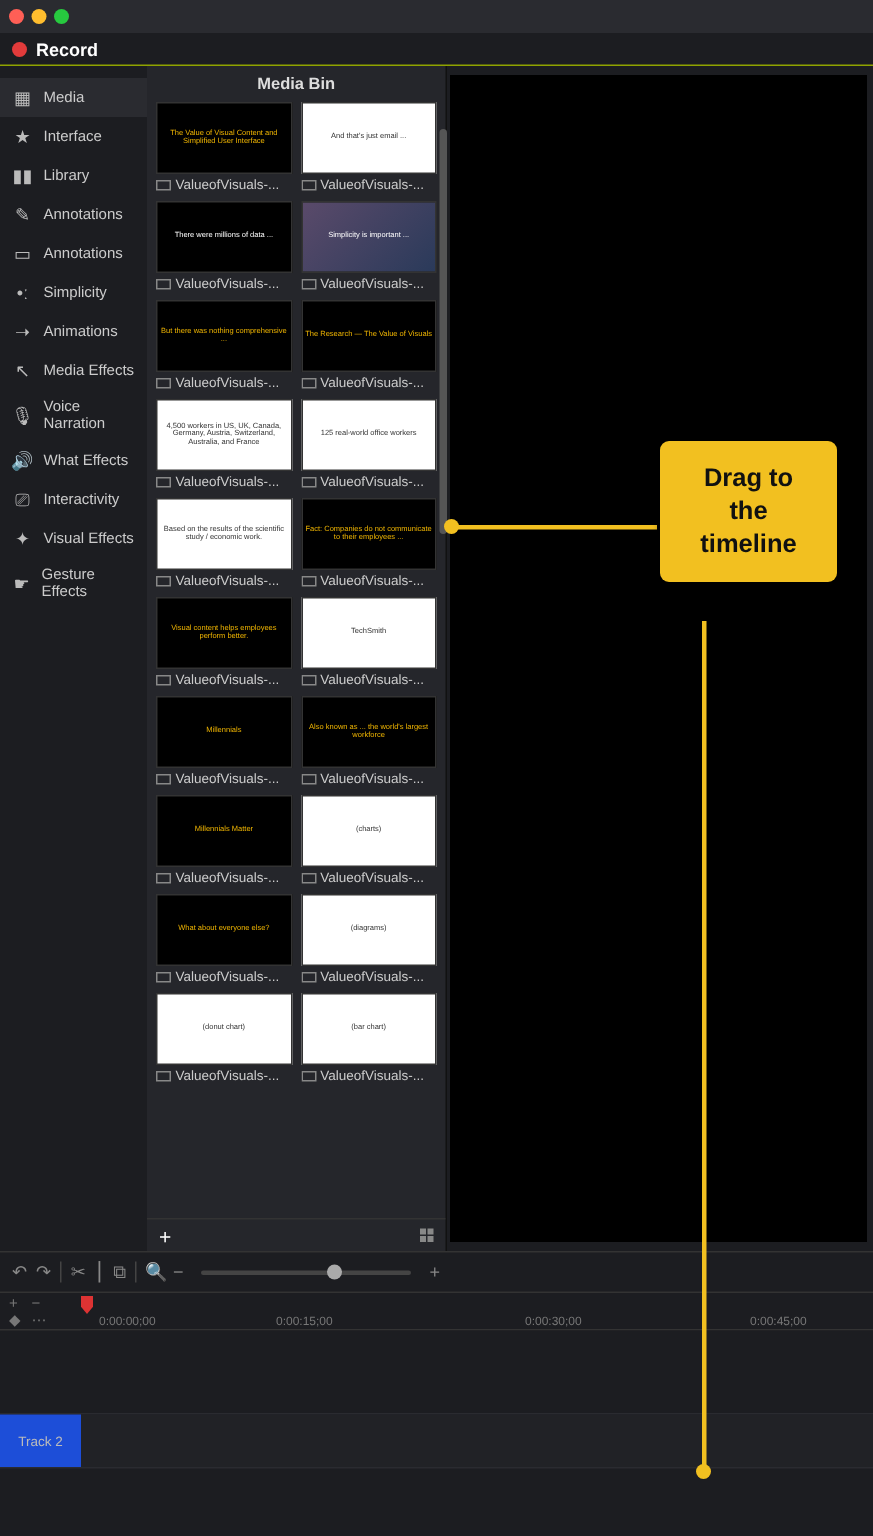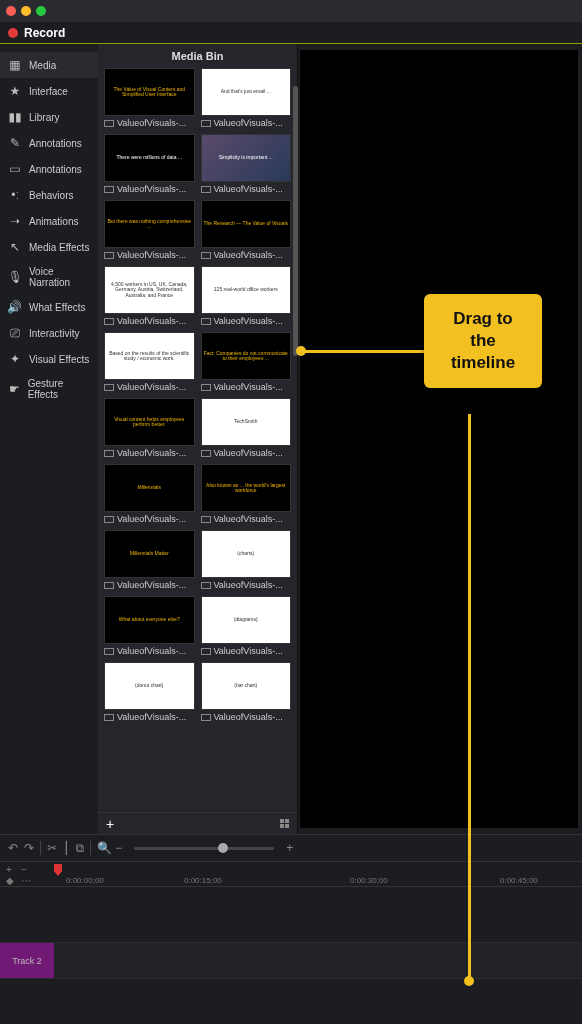--- a/index.html
+++ b/index.html
@@ -96,24 +96,24 @@
     display:flex;align-items:flex-start;padding-left:54px;
     border-bottom:1px solid #333; border-top:1px solid #333;
   }
   .playhead{position:absolute;left:54px;top:2px;width:8px;height:12px;background:#d33;clip-path:polygon(0 0,100% 0,100% 60%,50% 100%,0 60%);} 
   .tick{position:absolute;top:14px;color:#777;font-size:8px;}
   .sidebtns{position:absolute;left:6px;top:4px;display:grid;grid-template-columns:12px 12px;gap:3px;}
   .sidebtns div{width:12px;height:8px;color:#777;font-size:10px;line-height:8px;}
   .tracks{position:relative;}
   .track{height:36px;display:flex;align-items:center;border-bottom:1px solid #2a2b30;}
   .track.spacer{height:56px;}
-  .track-hdr{width:54px;background:#701a75;height:100%;display:flex;align-items:center;justify-content:center;gap:2px;flex-direction:row;font-size:9px;color:#bbb;}
+  .track-hdr{width:54px;background:#1d4ed8;height:100%;display:flex;align-items:center;justify-content:center;gap:2px;flex-direction:row;font-size:9px;color:#bbb;}
   .track-body{flex:1;background:#212226;height:100%;}
   .callout{
-    position:absolute; left:424px; top:294px;
+    position:absolute; left:440px; top:294px;
     width:118px; background:#f2c020; color:#111;
     border-radius:6px; padding:14px 8px;
     font-size:17px; font-weight:700; text-align:center; line-height:1.3;
     box-shadow:0 2px 6px rgba(0,0,0,.4);
     z-index:40;
   }
   .callout-line{
     position:absolute; background:#f2c020; z-index:30;
   }
   .callout-dot{
@@ -157,21 +157,21 @@
     <div class="side-item">
       <span class="side-ico">✎</span>
       <span>Annotations</span>
     </div>
     <div class="side-item">
       <span class="side-ico">▭</span>
       <span>Annotations</span>
     </div>
     <div class="side-item">
       <span class="side-ico">•ː</span>
-      <span>Behaviors</span>
+      <span>Simplicity</span>
     </div>
     <div class="side-item">
       <span class="side-ico">➝</span>
       <span>Animations</span>
     </div>
     <div class="side-item">
       <span class="side-ico">↖</span>
       <span>Media Effects</span>
     </div>
     <div class="side-item">

